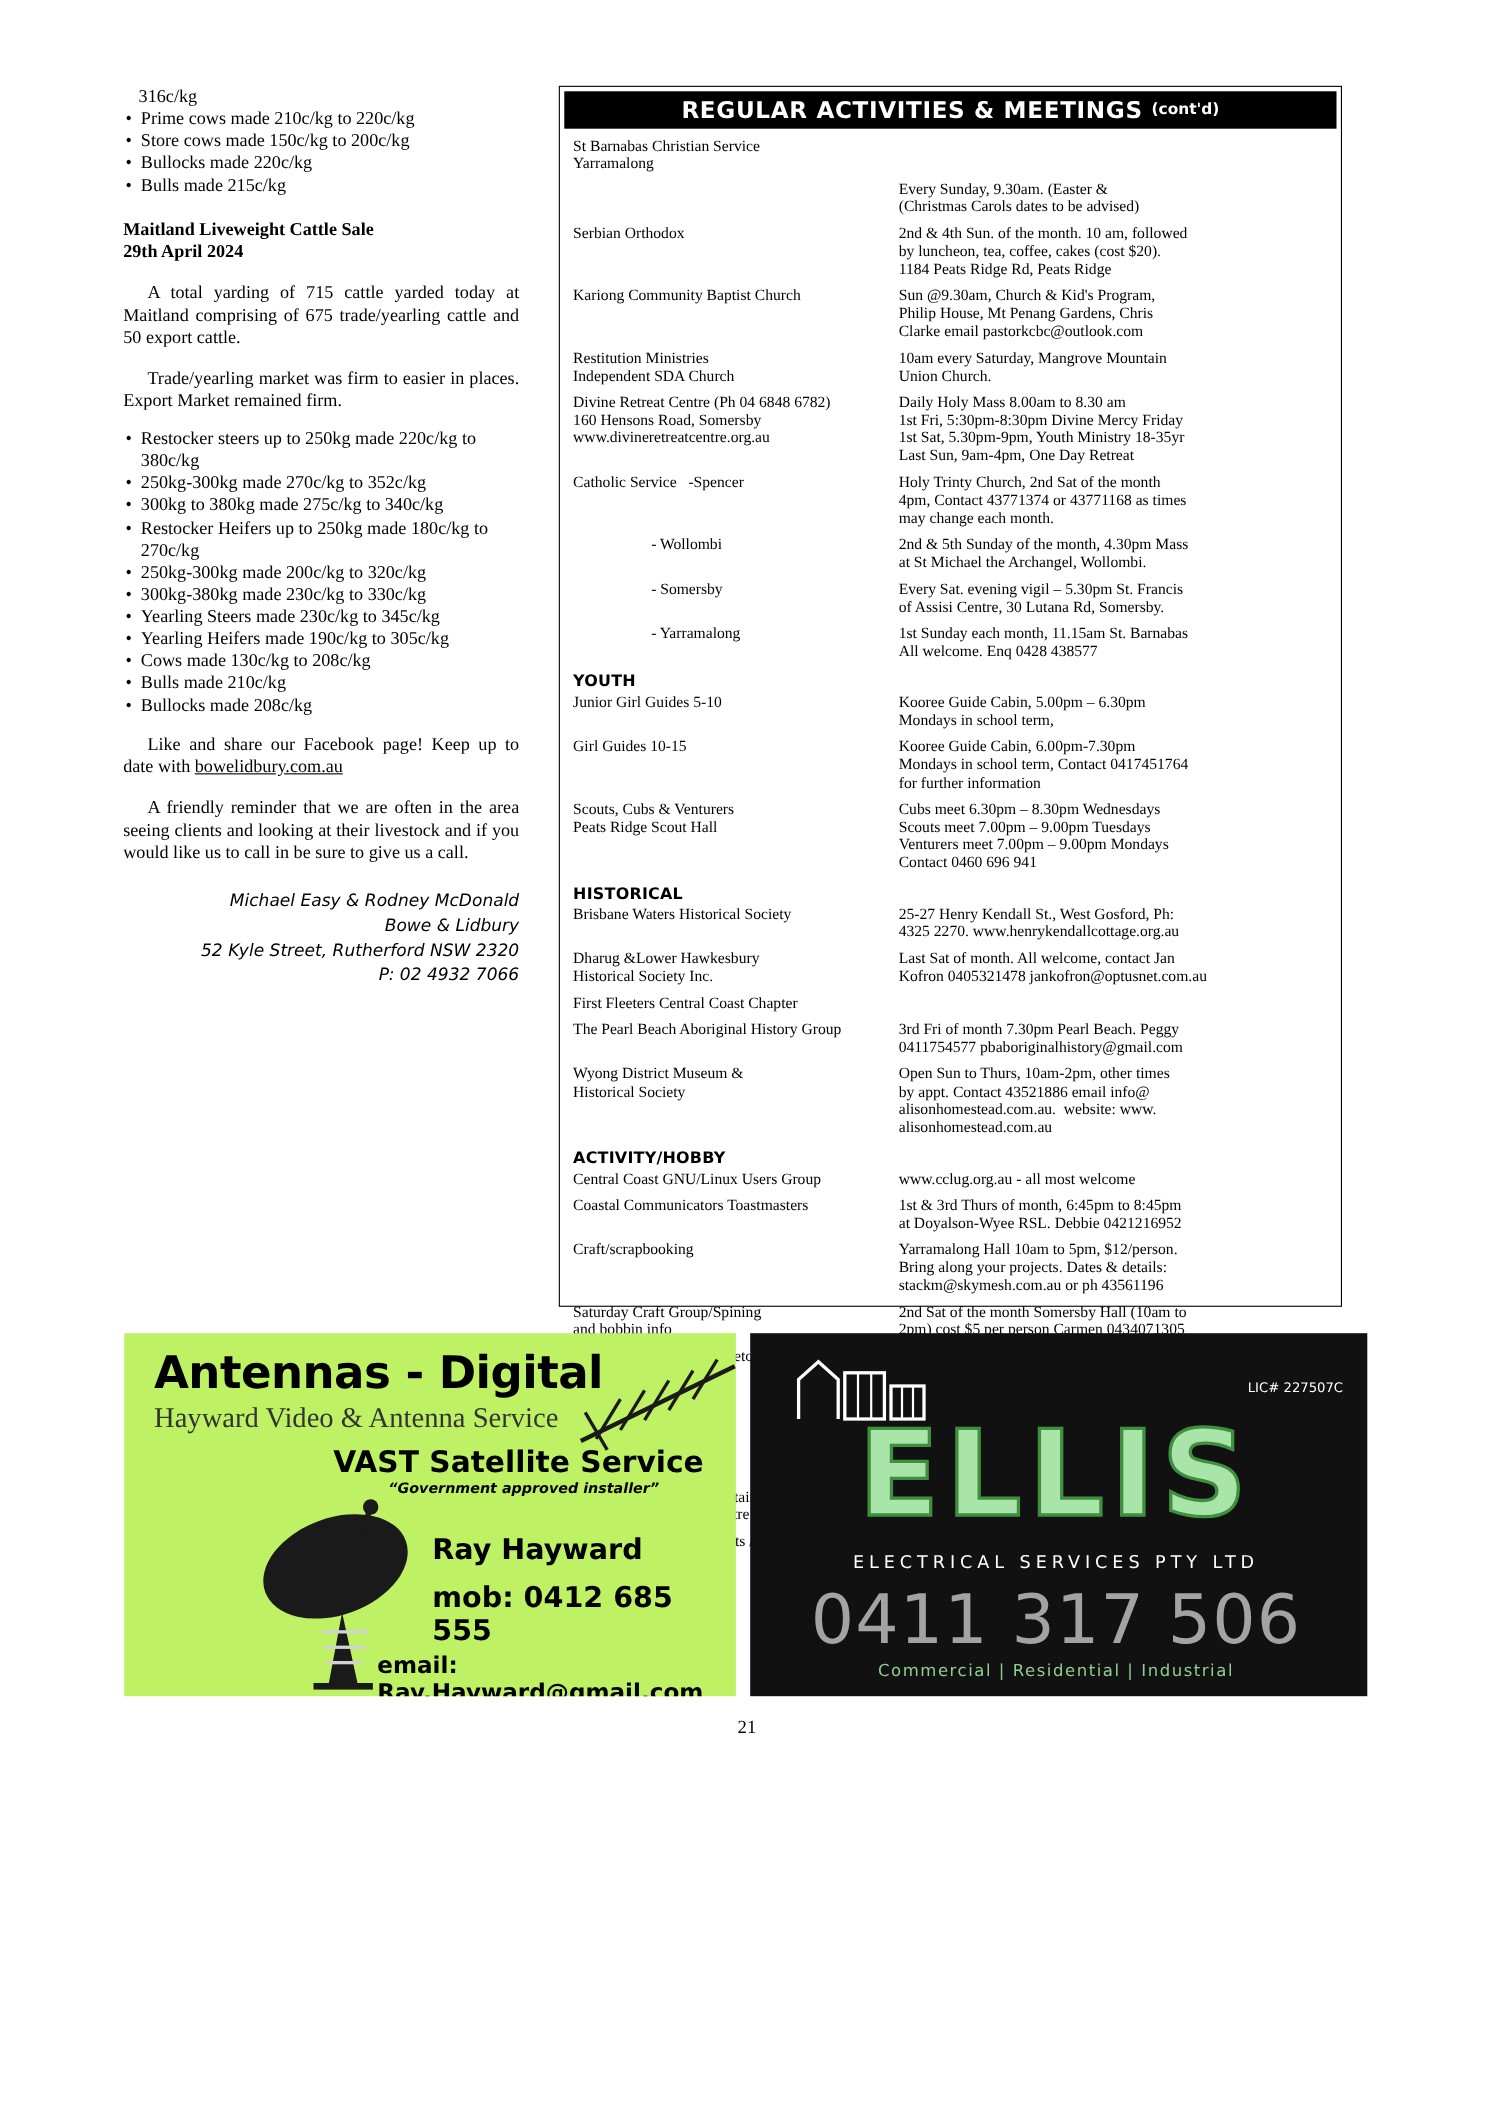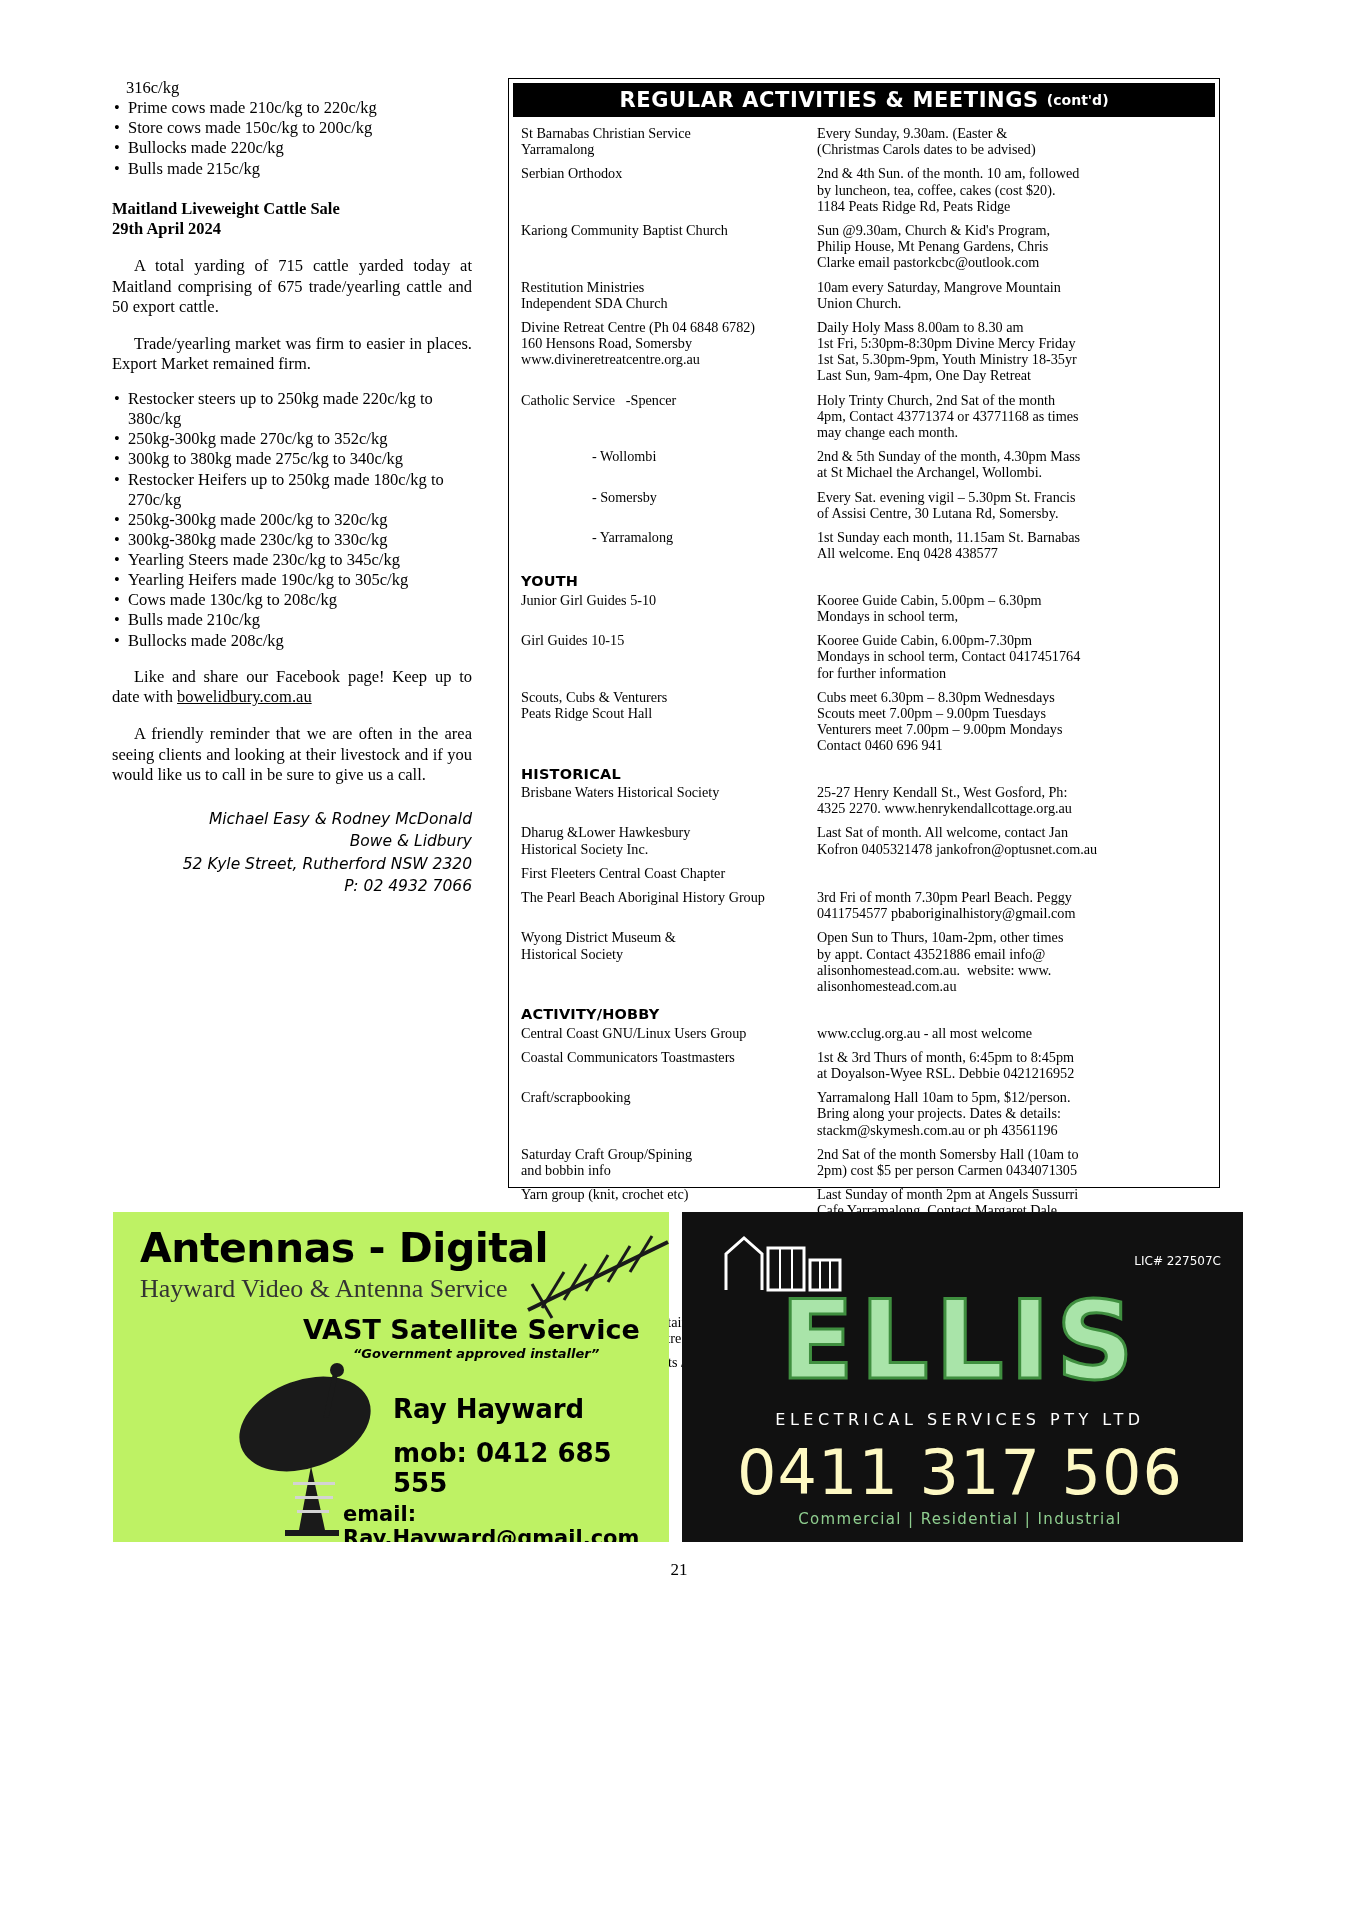--- a/index.html
+++ b/index.html
@@ -247,21 +247,21 @@
   }
   .ellis-phone {
     position: absolute;
     left: 16px;
     top: 224px;
     width: 524px;
     text-align: center;
     font-family: "DejaVu Sans", sans-serif;
     font-size: 62px;
     letter-spacing: 1px;
-    color: #fef9c3;
+    color: #a3a3a3;
   }
   .ellis-tag {
     position: absolute;
     left: 26px;
     top: 298px;
     width: 504px;
     text-align: center;
     font-family: "DejaVu Sans", sans-serif;
     font-size: 15px;
     letter-spacing: 1.4px;
@@ -346,21 +346,21 @@
       <span>REGULAR ACTIVITIES &amp; MEETINGS</span>
       <span class="cont">(cont'd)</span>
     </div>
     <div class="act-body" id="act-body">
         <div class="act-row">
           <div class="c1">
             <div style="white-space: pre;">St Barnabas Christian Service</div>
             <div style="white-space: pre;">Yarramalong</div>
           </div>
           <div class="c2">
-            <div style="white-space: pre;">Every Sunday, 9.30am. (Easter &amp;</div>
+            <div style="white-space: pre; margin-top: 39px;">Every Sunday, 9.30am. (Easter &amp;</div>
             <div style="white-space: pre;">(Christmas Carols dates to be advised)</div>
           </div>
         </div>
         <div style="height: 8px;"></div>
         <div class="act-row">
           <div class="c1">
             <div style="white-space: pre;">Serbian Orthodox</div>
           </div>
           <div class="c2">
             <div style="white-space: pre;">2nd &amp; 4th Sun. of the month. 10 am, followed</div>

